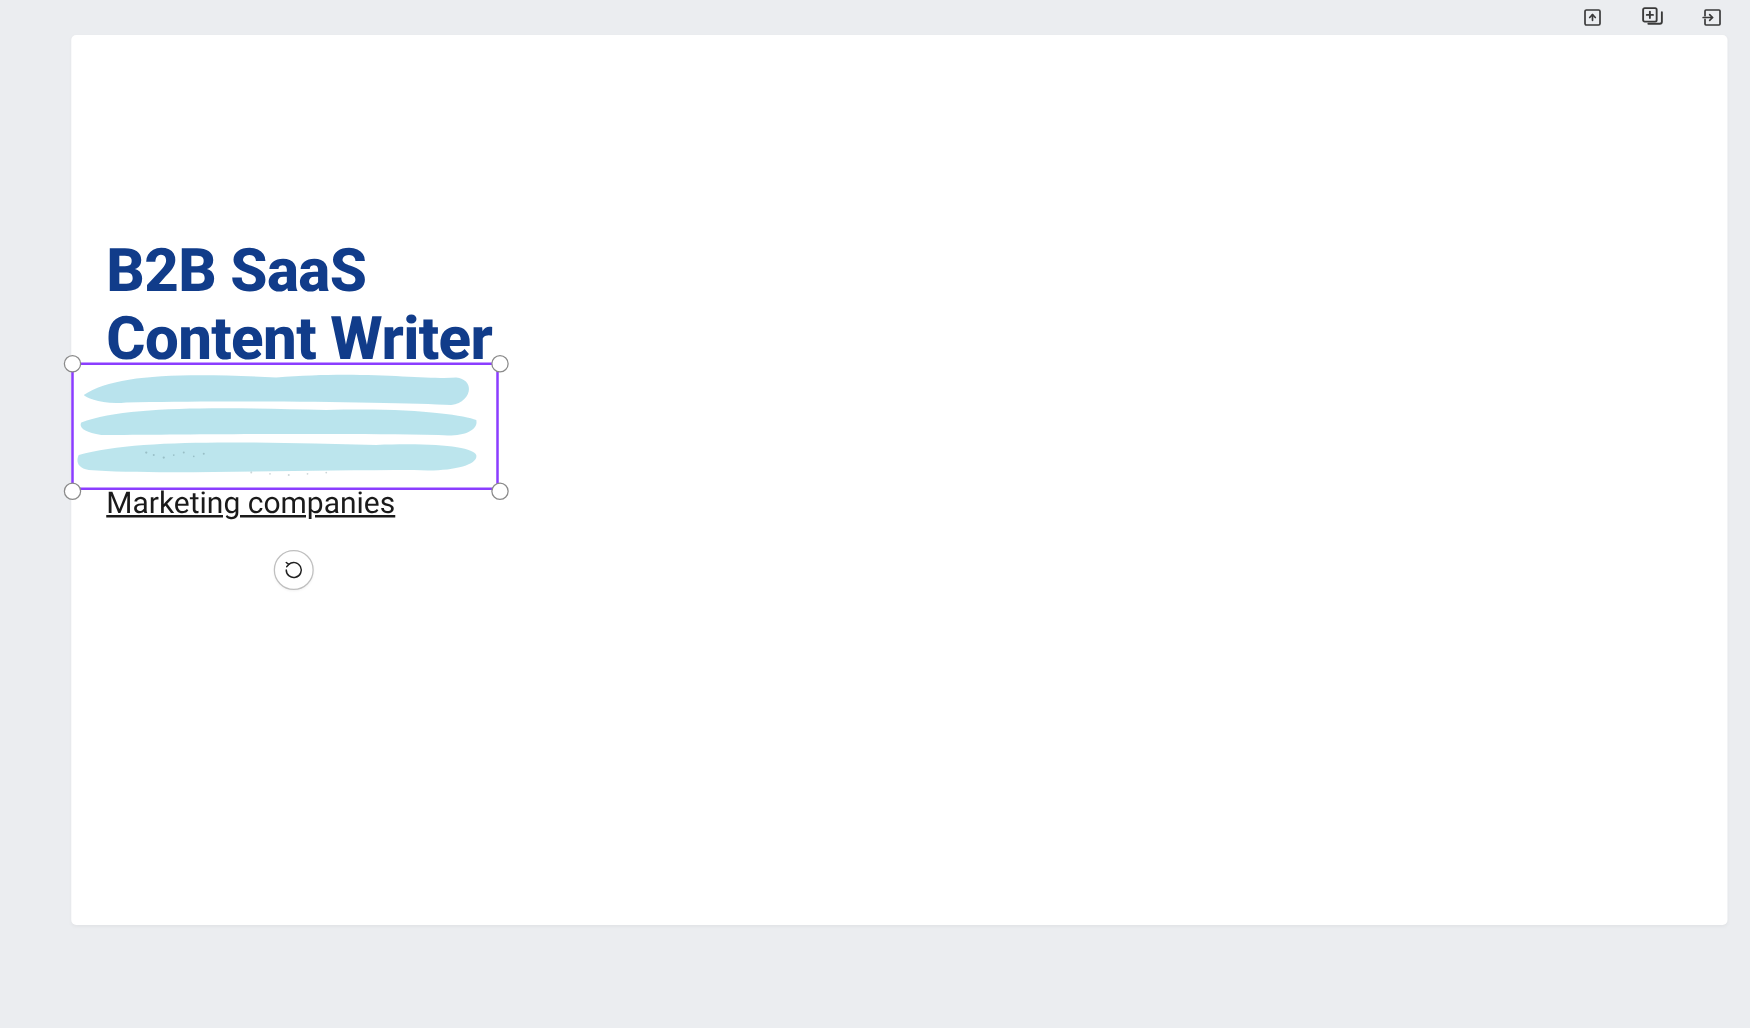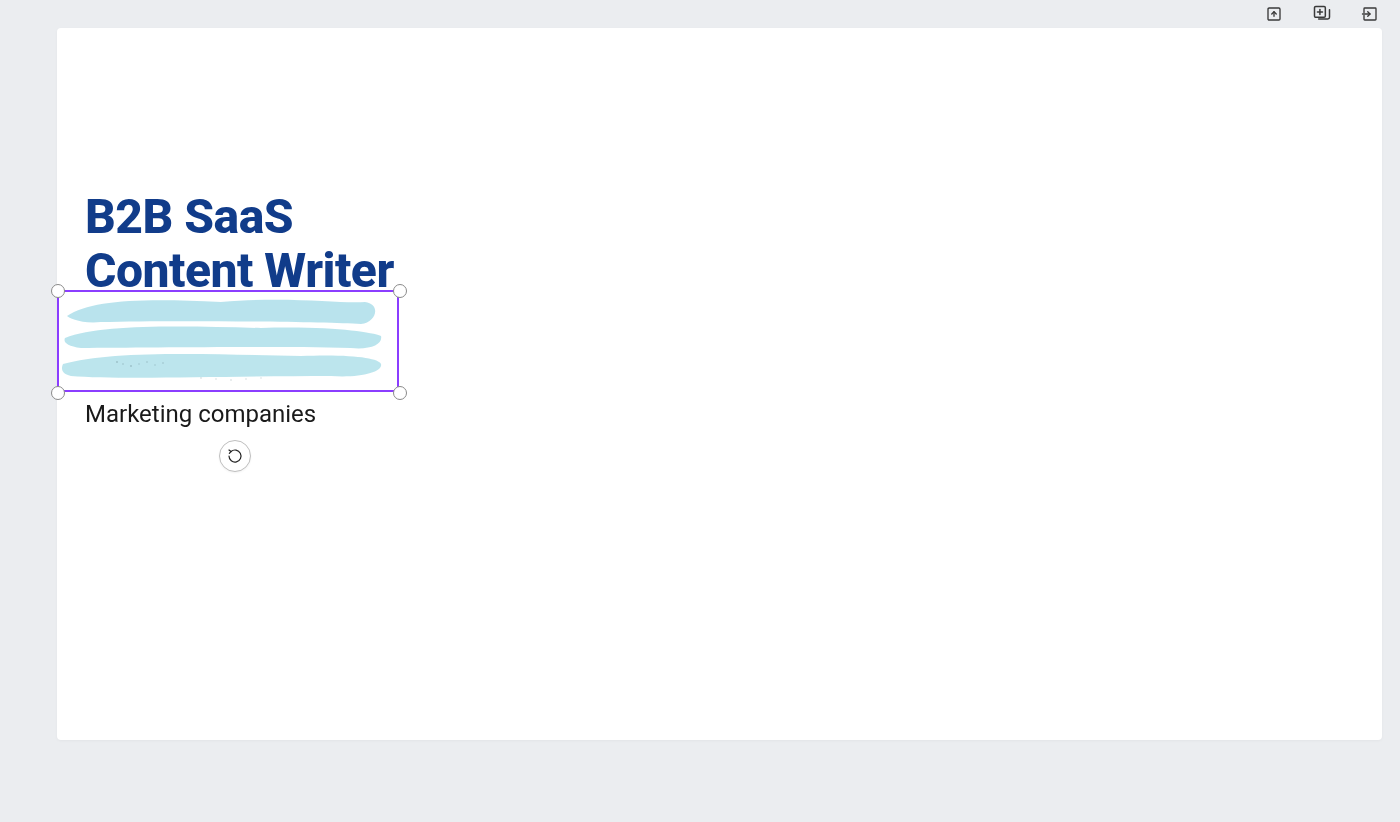--- a/index.html
+++ b/index.html
@@ -52,25 +52,26 @@
       font-size: 48px;
       font-weight: 800;
       line-height: 1.12;
       color: #113c8a;
       letter-spacing: -0.5px;
       max-width: 380px;
     }
     .subheading-text {
       position: absolute;
       left: 28px;
-      top: 372px;
+      top: 360px;
       font-size: 24px;
       font-weight: 400;
       color: #1a1a1a;
       z-index: 3;
+      text-decoration: underline;
     }
     .selection-box {
       position: absolute;
       left: 0px;
       top: 262px;
       width: 342px;
       height: 102px;
       border: 2px solid #8b3dff;
       z-index: 2;
       cursor: move;

